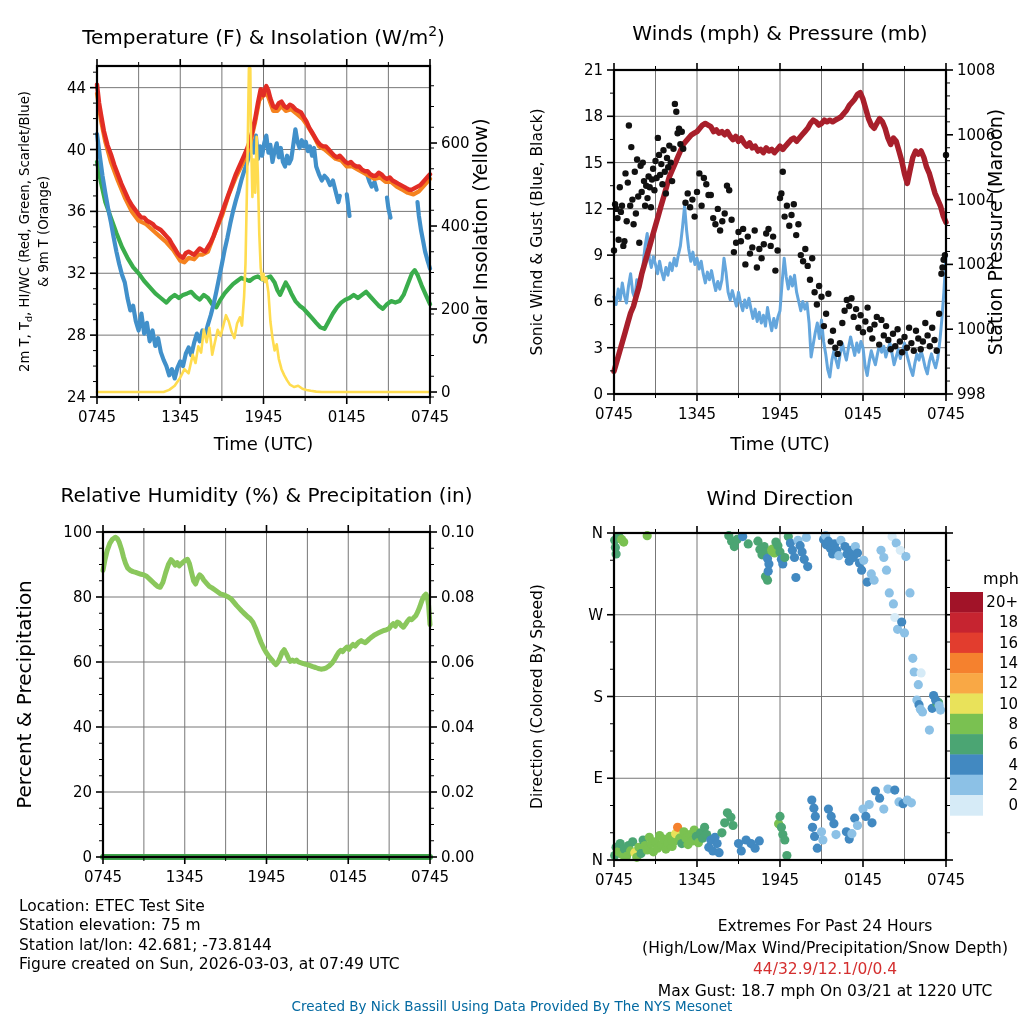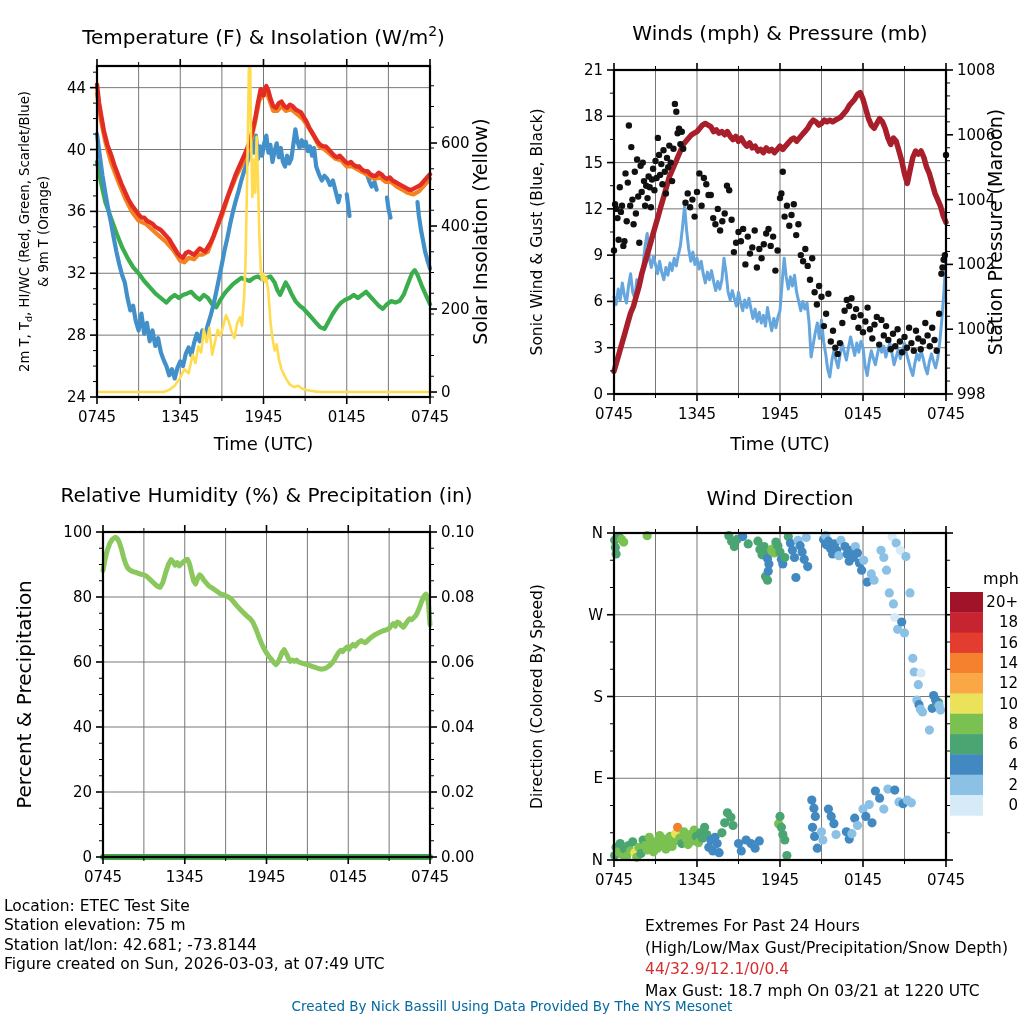--- a/index.html
+++ b/index.html
@@ -3,22 +3,22 @@
 <meta charset="utf-8">
 <style>
   html,body{margin:0;padding:0;background:#fff;}
   .page{position:relative;width:1024px;height:1024px;background:#fff;overflow:hidden;
         font-family:"DejaVu Sans",sans-serif;color:#000;}
   .panel{position:absolute;}
   #panel0{left:0;top:0;}  #panel1{left:512px;top:0;}
   #panel2{left:0;top:468px;} #panel3{left:512px;top:468px;}
   svg{display:block;}
   svg text{font-family:"DejaVu Sans","Liberation Sans",sans-serif;fill:#000;}
-  .station-info{position:absolute;left:4px;top:897px;font-size:15.5px;line-height:19.3px;}
-  .extremes{position:absolute;right:16px;top:916px;text-align:left;font-size:15.5px;line-height:21.5px;}
+  .station-info{position:absolute;left:19px;top:897px;font-size:15.5px;line-height:19.3px;}
+  .extremes{position:absolute;right:16px;top:916px;text-align:center;font-size:15.5px;line-height:21.5px;}
   .extremes .vals{font-weight:normal;}
   .credit{position:absolute;left:0;top:998px;width:100%;text-align:center;font-size:13.5px;color:#0369a1;}
 </style>
 </head>
 <body>
 
 <div class="page">
   <div class="panel" id="panel0">
       <svg width="512" height="465" viewBox="0 0 512 465">
         <g>
@@ -808,19 +808,19 @@
 
   <div class="station-info">
     <div>Location: ETEC Test Site</div>
     <div>Station elevation: 75 m</div>
     <div>Station lat/lon: 42.681; -73.8144</div>
     <div>Figure created on Sun, 2026-03-03, at 07:49 UTC</div>
   </div>
 
   <div class="extremes">
     <div>Extremes For Past 24 Hours</div>
-    <div>(High/Low/Max Gust/Precipitation/Snow Depth)</div>
+    <div>(High/Low/Max Wind/Precipitation/Snow Depth)</div>
     <div class="vals" id="extreme-vals" style="color: rgb(212, 47, 47);">44/32.9/12.1/0/0.4</div>
     <div>Max Gust: 18.7 mph On 03/21 at 1220 UTC</div>
   </div>
 
   <div class="credit">Created By Nick Bassill Using Data Provided By The NYS Mesonet</div>
 </div>
 
 </body></html>

